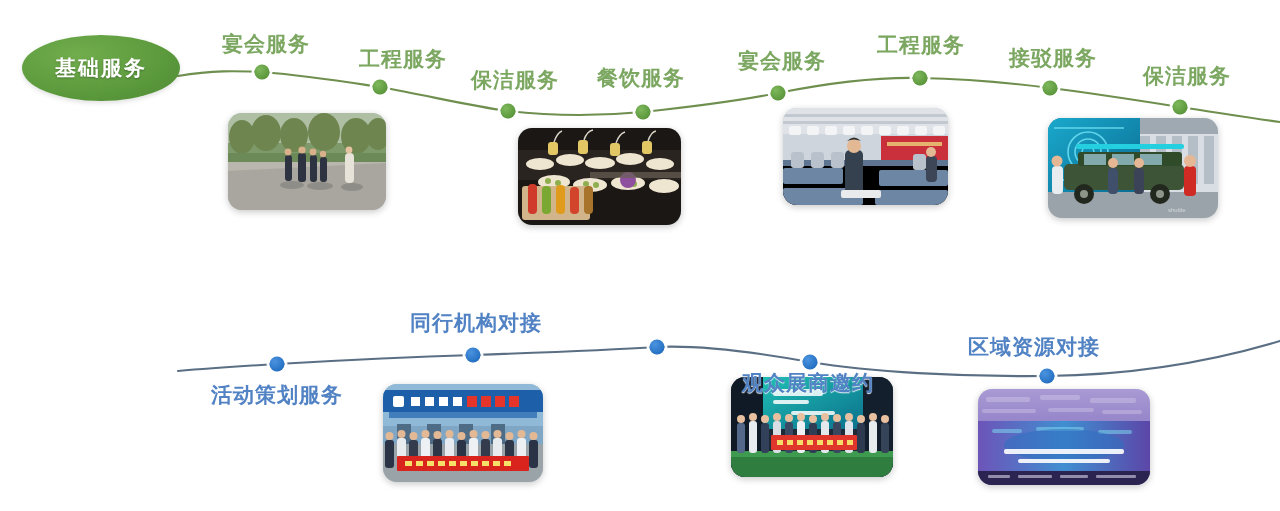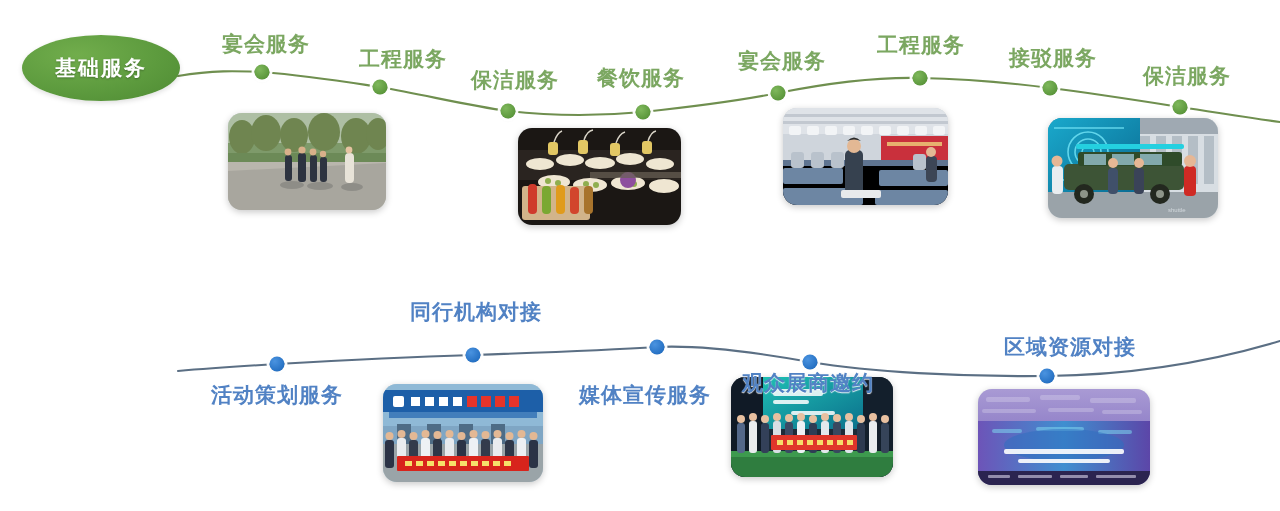--- a/index.html
+++ b/index.html
@@ -477,18 +477,17 @@
   <div class="node-label lbl-green" style="left:1053px;top:44px;">接驳服务</div>
   <div class="node-label lbl-green" style="left:1187px;top:62px;">保洁服务</div>
 
   <div class="dot dot-blue" style="left:277px;top:364px;"></div>
   <div class="dot dot-blue" style="left:473px;top:355px;"></div>
   <div class="dot dot-blue" style="left:657px;top:347px;"></div>
   <div class="dot dot-blue" style="left:810px;top:362px;"></div>
   <div class="dot dot-blue" style="left:1047px;top:376px;"></div>
 
   <div class="node-label lbl-blue" style="left:277px;top:381px;">活动策划服务</div>
-  <div class="node-label lbl-blue" style="left:476px;top:298px;">同行机构对接</div>
-  <div class="node-label lbl-blue" style="left:645px;top:381px;">媒体宣传服务</div>
+  <div class="node-label lbl-blue" style="left:476px;top:309px;">同行机构对接</div>
   <div class="node-label lbl-blue" style="left:808px;top:321px;margin-top:48px;">观众展商邀约</div>
-  <div class="node-label lbl-blue" style="left:1070px;top:333px;">区域资源对接</div>
+  <div class="node-label lbl-blue" style="left:1034px;top:333px;">区域资源对接</div>
 
 </div>
 
 </body></html>

